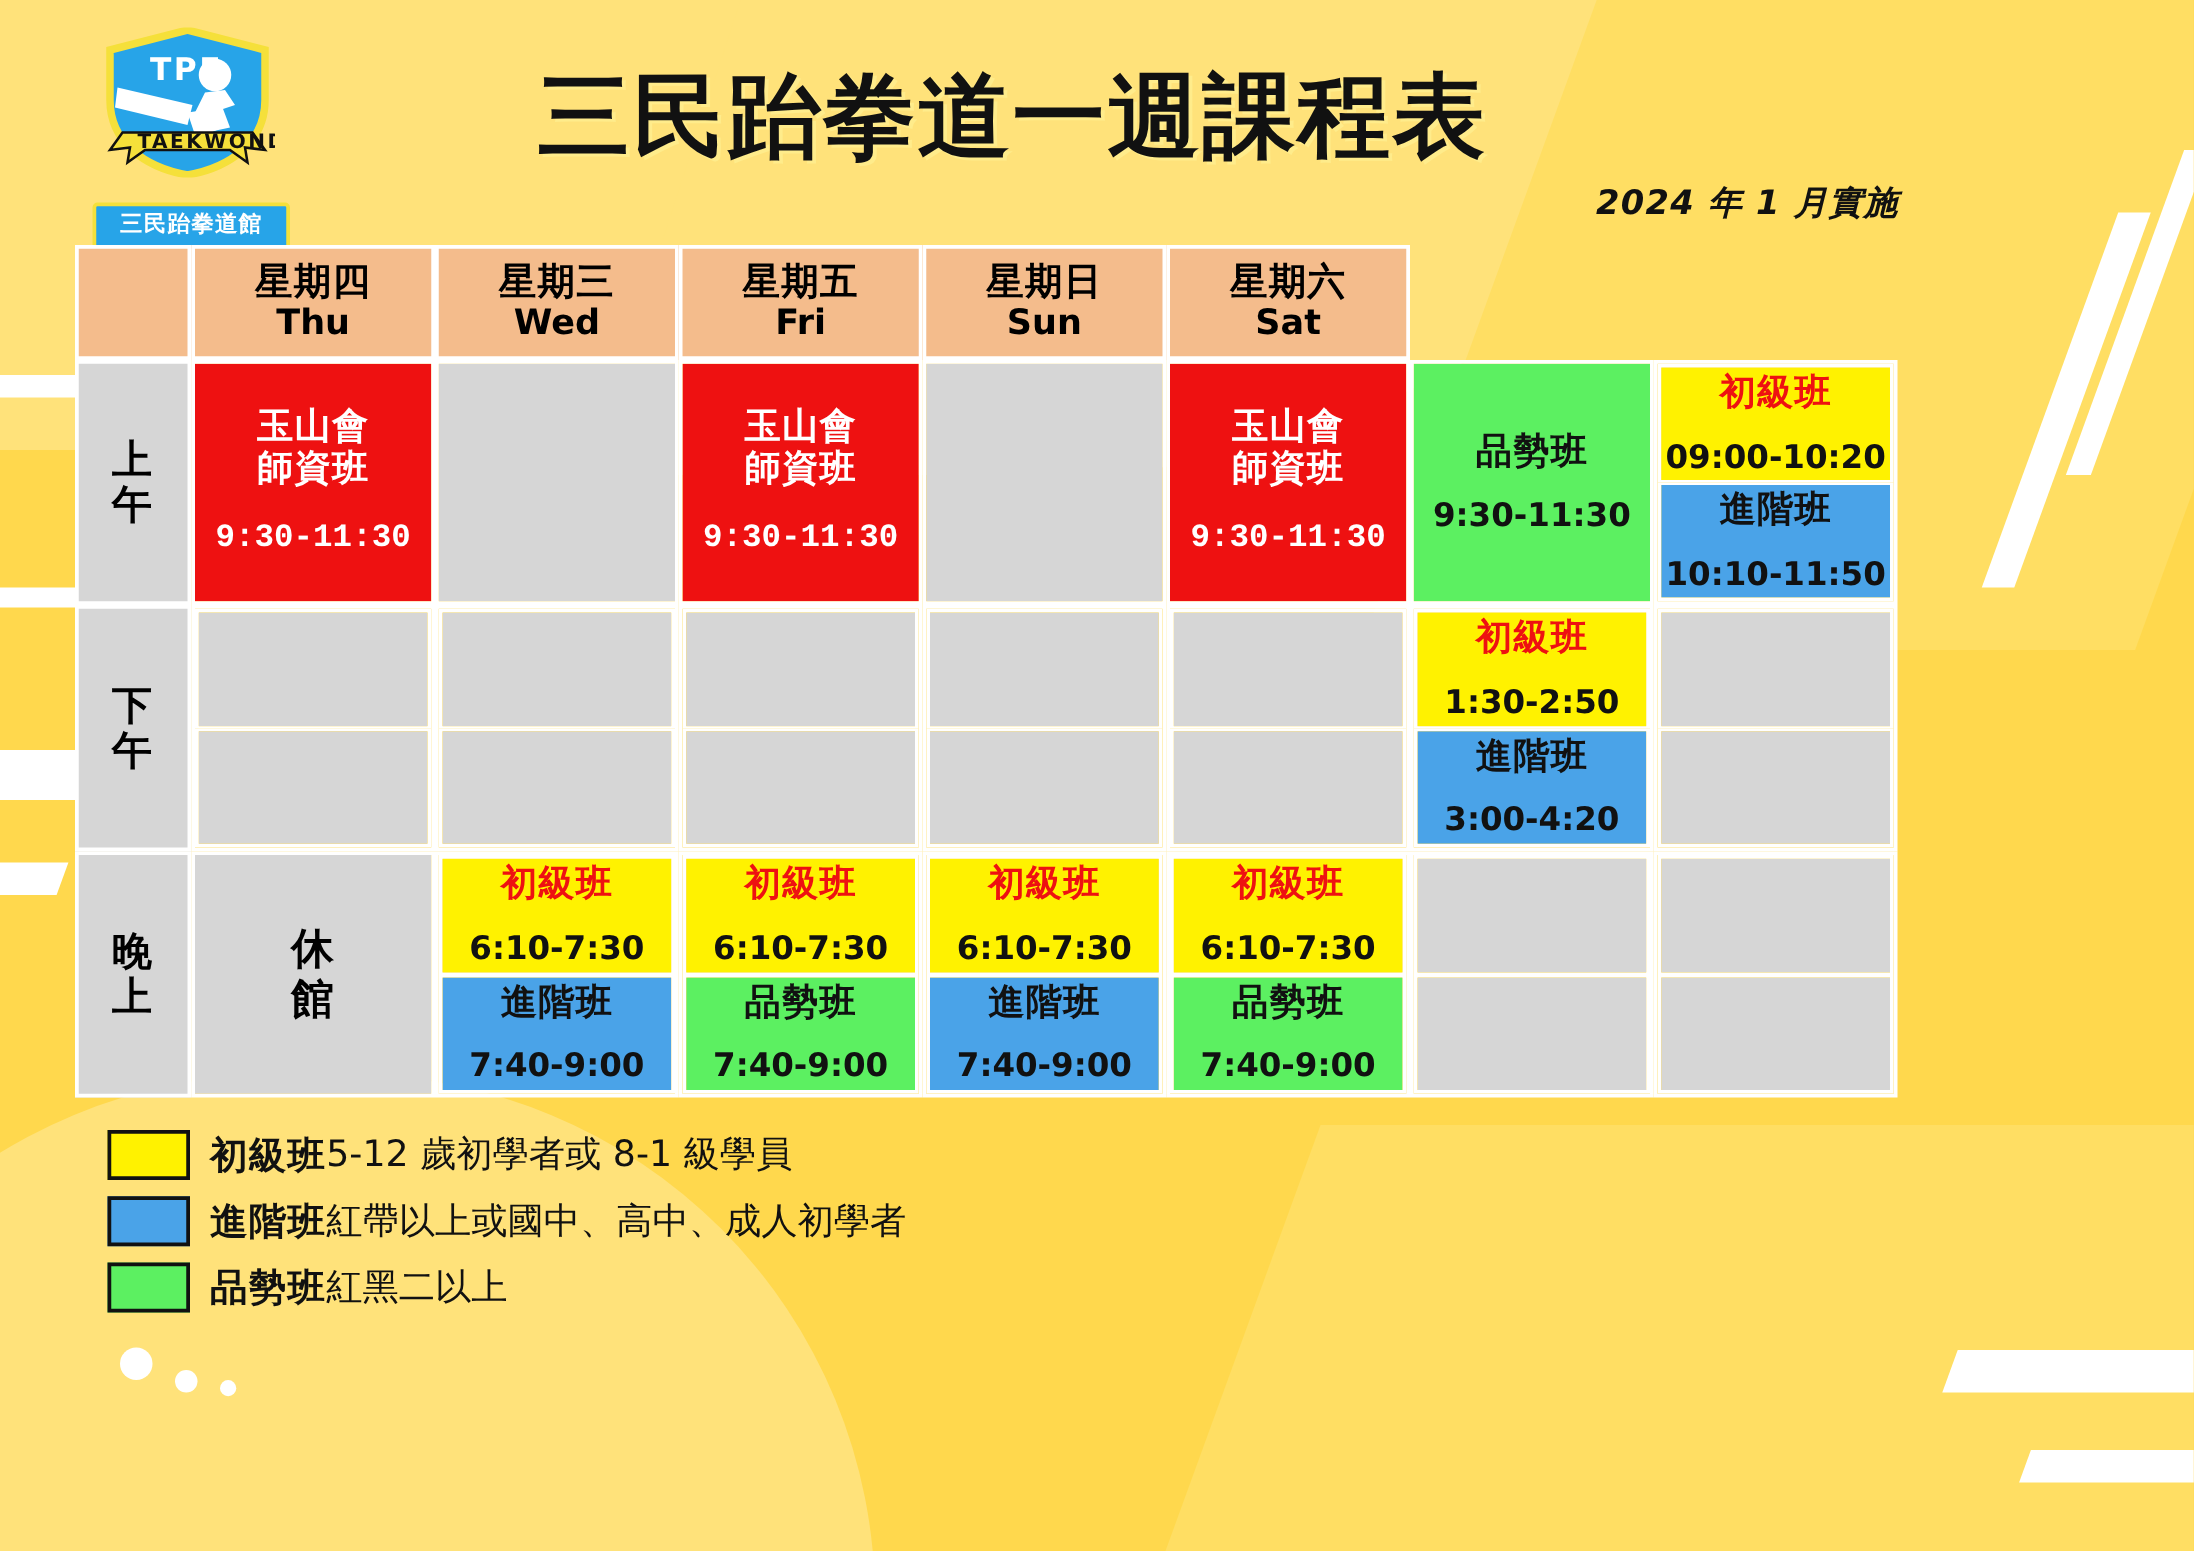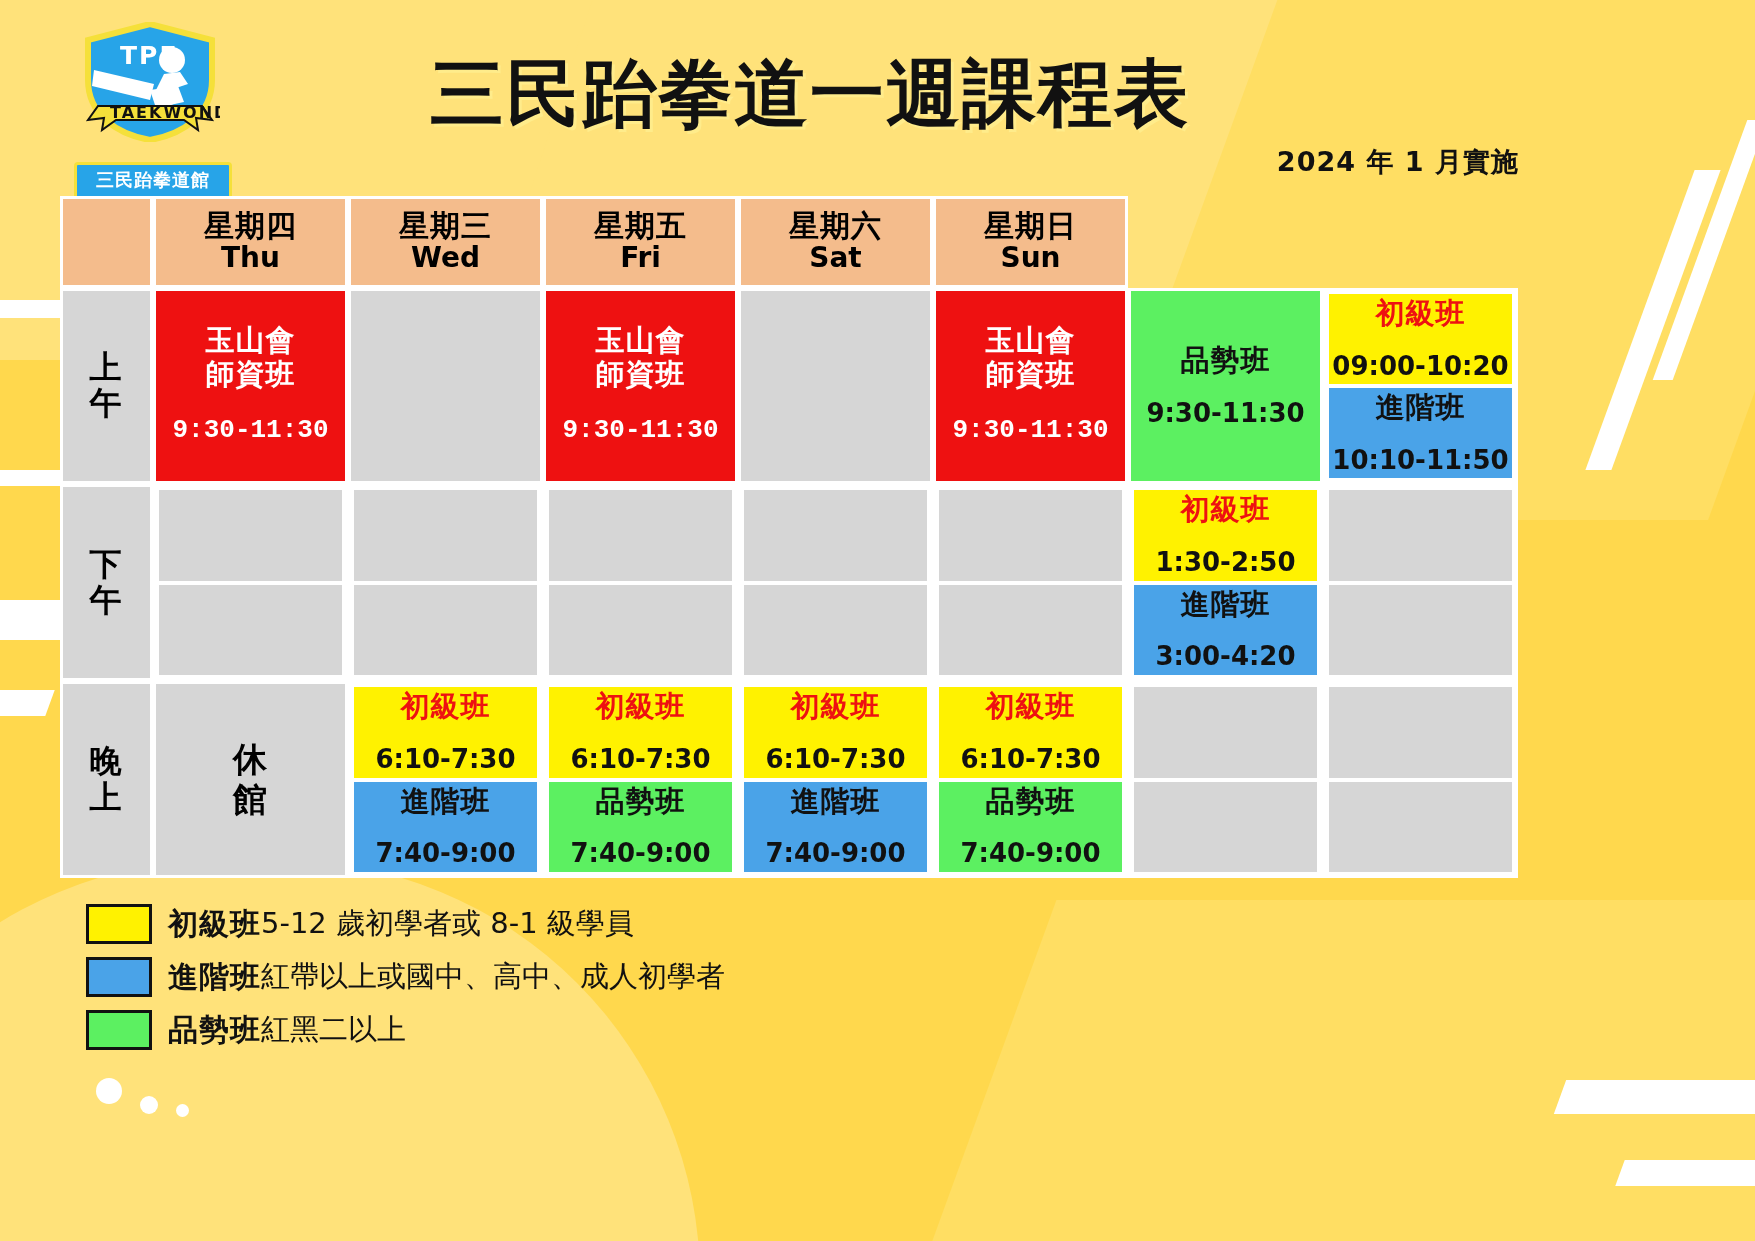--- a/index.html
+++ b/index.html
@@ -27,21 +27,21 @@
     letter-spacing:1px;
   }
   #title{
     position:absolute;left:430px;top:48px;width:760px;height:90px;
     font-size:74px;font-weight:900;color:#111;letter-spacing:2px;
     text-align:center;line-height:90px;white-space:nowrap;
     text-shadow:3px 3px 0 #FFEC8B;
   }
   #date-line{
     position:absolute;right:236px;top:144px;
-    font-size:27px;font-weight:900;color:#111;white-space:nowrap;letter-spacing:1px;
+    font-size:27px;font-weight:900;color:#111;white-space:nowrap;letter-spacing:1px;font-style:italic;
   }
 
   
   #table{position:absolute;left:60px;top:196px;width:1455px;}
   .trow{display:flex;width:100%;}
   .cell{
     box-sizing:border-box;border:3px solid #ffffff;
     display:flex;flex-direction:column;align-items:center;justify-content:center;
     text-align:center;overflow:hidden;
   }
@@ -141,26 +141,26 @@
         </div>
         <div class="cell c-day">
           <div class="daytext">星期三</div>
           <div class="daysub">Wed</div>
         </div>
         <div class="cell c-day">
           <div class="daytext">星期五</div>
           <div class="daysub">Fri</div>
         </div>
         <div class="cell c-day">
+          <div class="daytext">星期日</div>
+          <div class="daysub">Sun</div>
+        </div>
+        <div class="cell c-day">
           <div class="daytext">星期六</div>
           <div class="daysub">Sat</div>
-        </div>
-        <div class="cell c-day">
-          <div class="daytext">星期日</div>
-          <div class="daysub">Sun</div>
         </div>
       </div>
       <div class="trow" style="height: 196px;">
         <div class="cell c-label rowlabel">
           <div>上</div>
           <div>午</div>
         </div>
         <div class="cell c-day" style="padding: 0px;">
           <div class="ev red">
             <div class="nm">玉山會</div>

